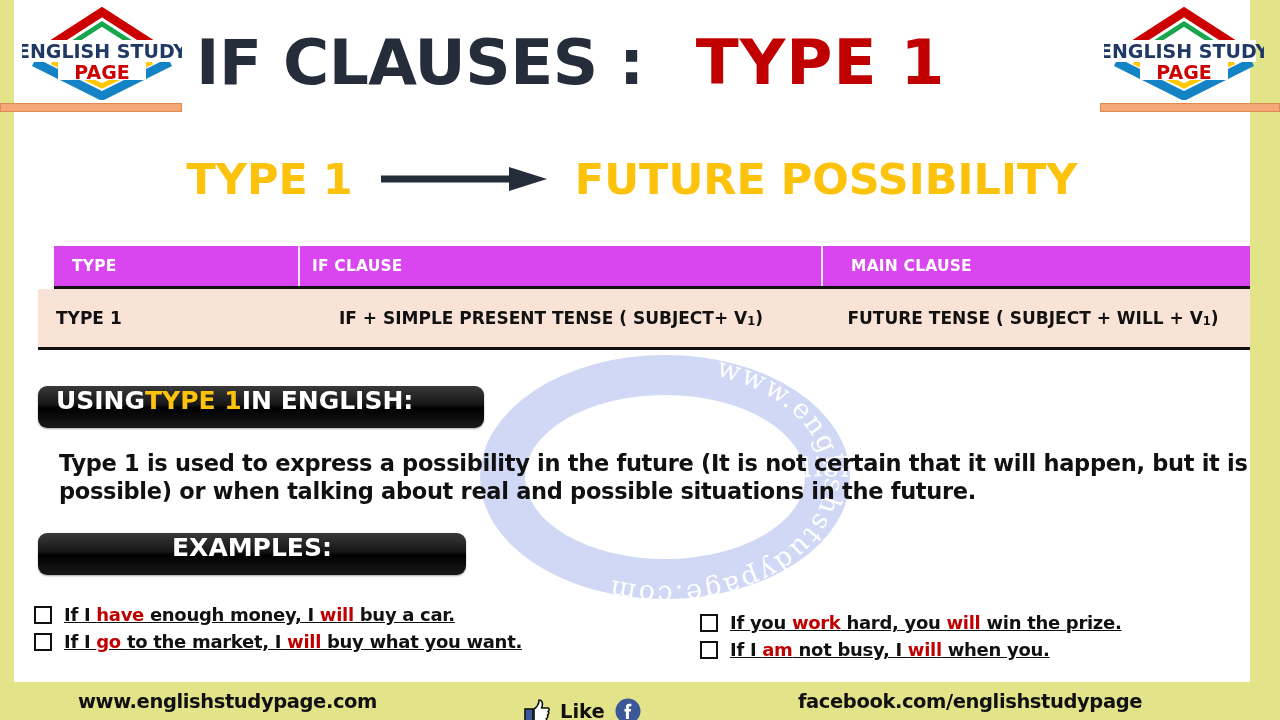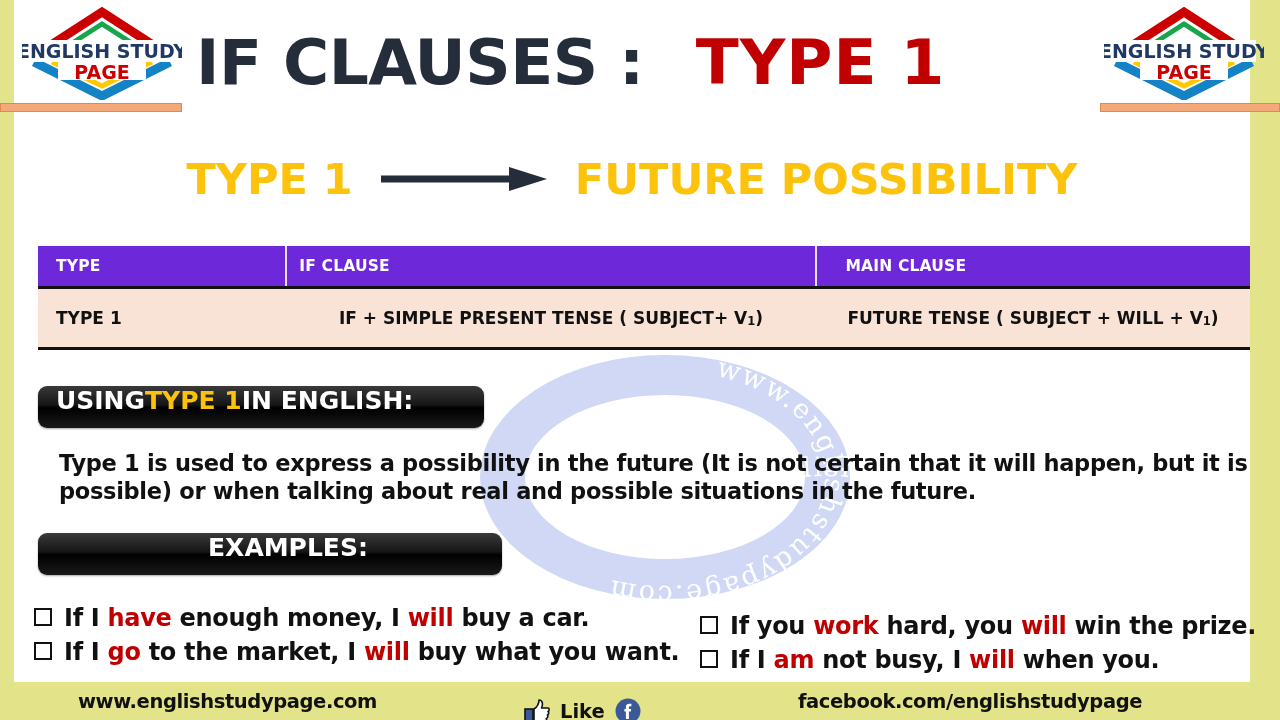--- a/index.html
+++ b/index.html
@@ -130,23 +130,24 @@
   
   .table {
     position: absolute;
     left: 38px;
     top: 246px;
     width: 1212px;
     z-index: 3;
   }
   .thead {
     display: flex;
-    background: #6d28d9;
+    background: #d946ef;
     height: 40px;
     border-bottom: 3px solid #111;
+    margin-left: 16px;
   }
   .thead .cell {
     color: #ffffff;
     font-size: 15.5px;
     font-weight: 700;
     display: flex;
     align-items: center;
     font-family: "DejaVu Sans", sans-serif;
     letter-spacing: 0.2px;
   }
@@ -193,21 +194,20 @@
     left: 38px;
     top: 386px;
     width: 428px;
     padding-left: 18px;
   }
   .banner-examples {
     left: 38px;
     top: 533px;
     width: 428px;
     justify-content: center;
-    padding-left: 36px;
   }
   .banner-text {
     font-size: 25px;
     font-weight: 700;
     color: #FFFFFF;
     font-family: "DejaVu Sans", sans-serif;
     letter-spacing: 0px;
   }
   .banner-accent {
     color: #FDC20C;
@@ -238,28 +238,29 @@
   }
   .examples-right {
     position: absolute;
     left: 700px;
     top: 612px;
     width: 570px;
     z-index: 3;
   }
   .example-item {
     display: flex;
-    align-items: center;
-    font-size: 24px;
+    align-items: flex-end;
+    font-size: 18px;
     font-weight: 700;
     color: #111111;
     font-family: "DejaVu Sans", sans-serif;
     margin-bottom: 6px;
     white-space: nowrap;
     letter-spacing: -0.3px;
+    text-decoration: underline;
   }
   .bullet-box {
     flex: none;
     width: 14px;
     height: 14px;
     border: 2.5px solid #111;
     margin-right: 12px;
     transform: translateY(-1px);
   }
   .hl { color: #C00000; }

